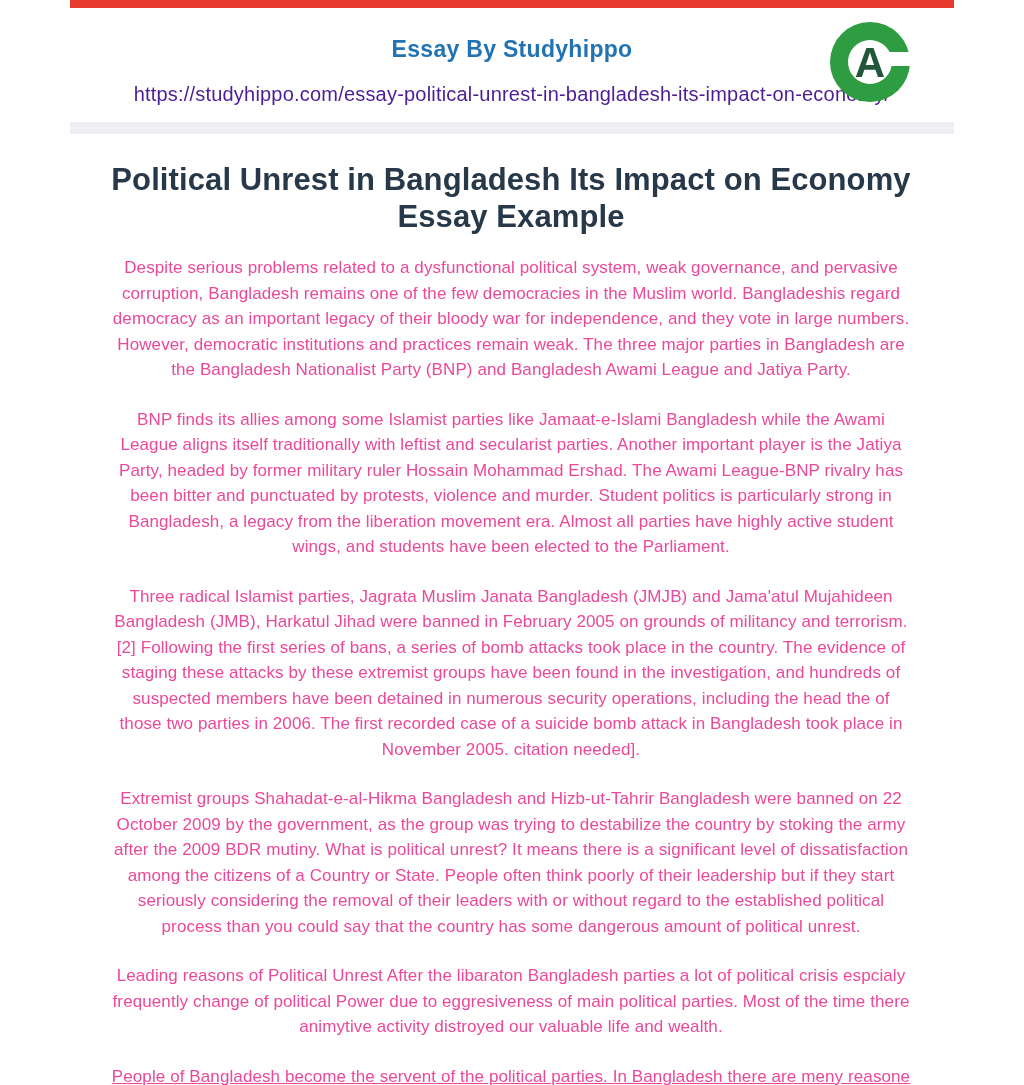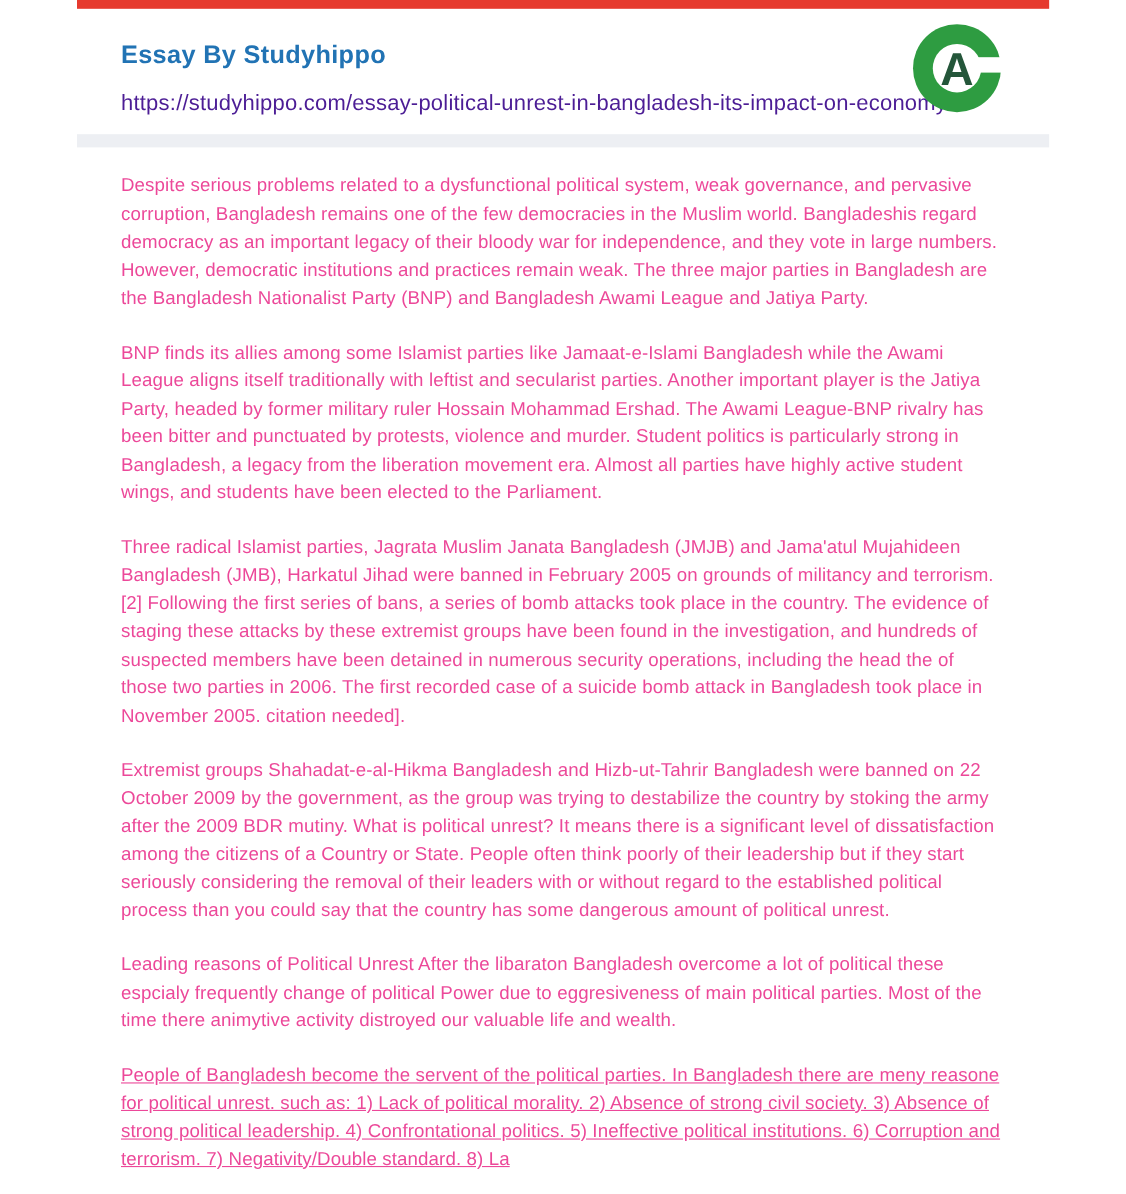--- a/index.html
+++ b/index.html
@@ -8,20 +8,21 @@
     padding: 0;
     background: #ffffff;
     font-family: "Liberation Sans", sans-serif;
   }
   .page {
     width: 884px;
     height: 1085px;
     margin: 0 auto;
     background: #ffffff;
     overflow: hidden;
+    text-align: center;
   }
   .top-accent {
     height: 8px;
     background: #e63a2e;
   }
   .header {
     position: relative;
     padding: 28px 40px 16px 40px;
   }
   .site-title {
@@ -92,24 +93,25 @@
         <circle cx="42" cy="42" r="22" fill="#ffffff"></circle>
         <rect x="60" y="32" width="24" height="14" fill="#ffffff"></rect>
         <text x="42" y="57" text-anchor="middle" font-family="Liberation Sans, sans-serif" font-size="42" font-weight="bold" fill="#24563a">A</text>
       </svg>
     </div>
   </div>
 
   <div class="divider-band"></div>
 
   <div class="content">
+    <h1 class="article-title">Political Unrest in Bangladesh Its Impact on Economy Essay Example</h1>
 
     <div class="article-body">
       <p>Despite serious problems related to a dysfunctional political system, weak governance, and pervasive corruption, Bangladesh remains one of the few democracies in the Muslim world. Bangladeshis regard democracy as an important legacy of their bloody war for independence, and they vote in large numbers. However, democratic institutions and practices remain weak. The three major parties in Bangladesh are the Bangladesh Nationalist Party (BNP) and Bangladesh Awami League and Jatiya Party.</p>
       <p>BNP finds its allies among some Islamist parties like Jamaat-e-Islami Bangladesh while the Awami League aligns itself traditionally with leftist and secularist parties. Another important player is the Jatiya Party, headed by former military ruler Hossain Mohammad Ershad. The Awami League-BNP rivalry has been bitter and punctuated by protests, violence and murder. Student politics is particularly strong in Bangladesh, a legacy from the liberation movement era. Almost all parties have highly active student wings, and students have been elected to the Parliament.</p>
       <p>Three radical Islamist parties, Jagrata Muslim Janata Bangladesh (JMJB) and Jama'atul Mujahideen Bangladesh (JMB), Harkatul Jihad were banned in February 2005 on grounds of militancy and terrorism. [2] Following the first series of bans, a series of bomb attacks took place in the country. The evidence of staging these attacks by these extremist groups have been found in the investigation, and hundreds of suspected members have been detained in numerous security operations, including the head the of those two parties in 2006. The first recorded case of a suicide bomb attack in Bangladesh took place in November 2005. citation needed].</p>
       <p>Extremist groups Shahadat-e-al-Hikma Bangladesh and Hizb-ut-Tahrir Bangladesh were banned on 22 October 2009 by the government, as the group was trying to destabilize the country by stoking the army after the 2009 BDR mutiny. What is political unrest? It means there is a significant level of dissatisfaction among the citizens of a Country or State. People often think poorly of their leadership but if they start seriously considering the removal of their leaders with or without regard to the established political process than you could say that the country has some dangerous amount of political unrest.</p>
-      <p>Leading reasons of Political Unrest After the libaraton Bangladesh overcome a lot of political these espcialy frequently change of political Power due to eggresiveness of main political parties. Most of the time there animytive activity distroyed our valuable life and wealth.</p>
+      <p>Leading reasons of Political Unrest After the libaraton Bangladesh parties a lot of political crisis espcialy frequently change of political Power due to eggresiveness of main political parties. Most of the time there animytive activity distroyed our valuable life and wealth.</p>
       <p>People of Bangladesh become the servent of the political parties. In Bangladesh there are meny reasone for political unrest. such as: 1) Lack of political morality. 2) Absence of strong civil society. 3) Absence of strong political leadership. 4) Confrontational politics. 5) Ineffective political institutions. 6) Corruption and terrorism. 7) Negativity/Double standard. 8) La</p>
     </div>
   </div>
 
 </div>
 
 </body></html>

